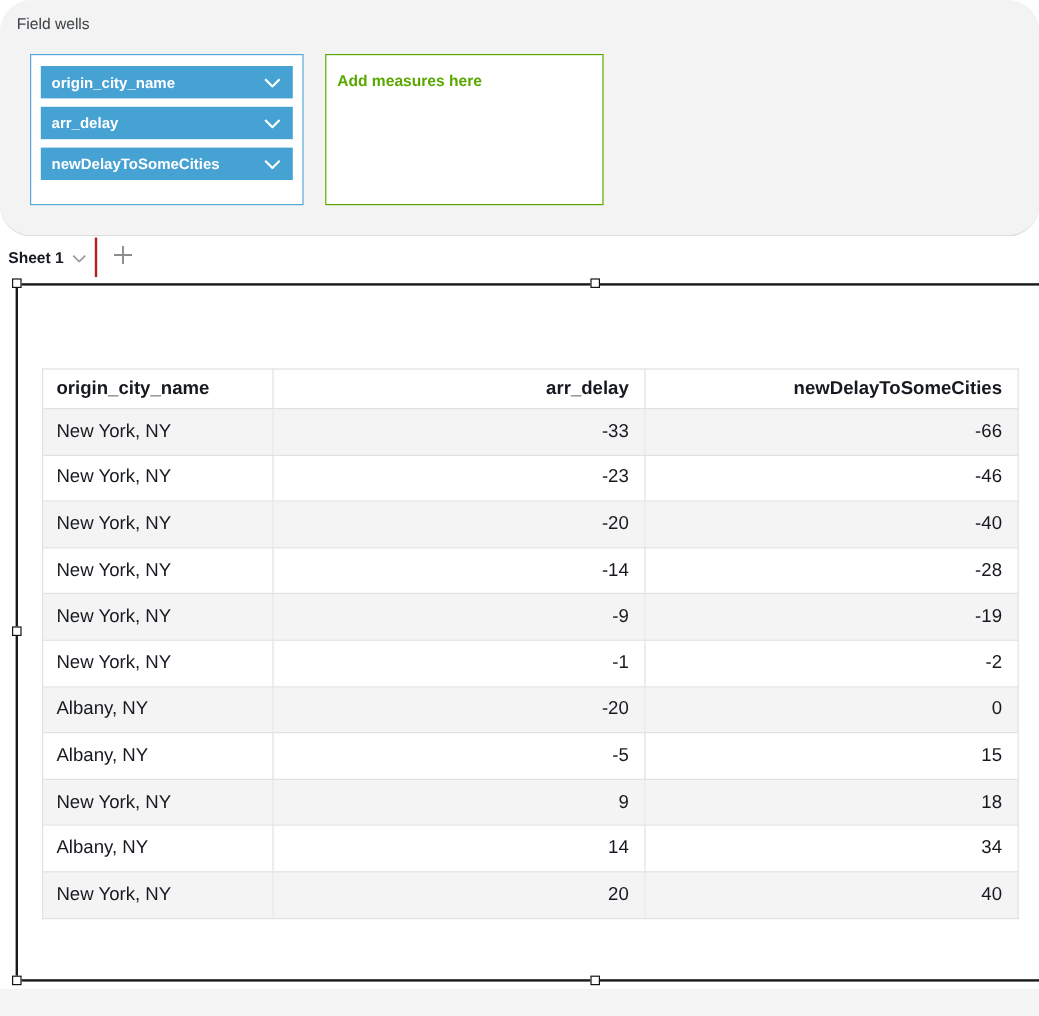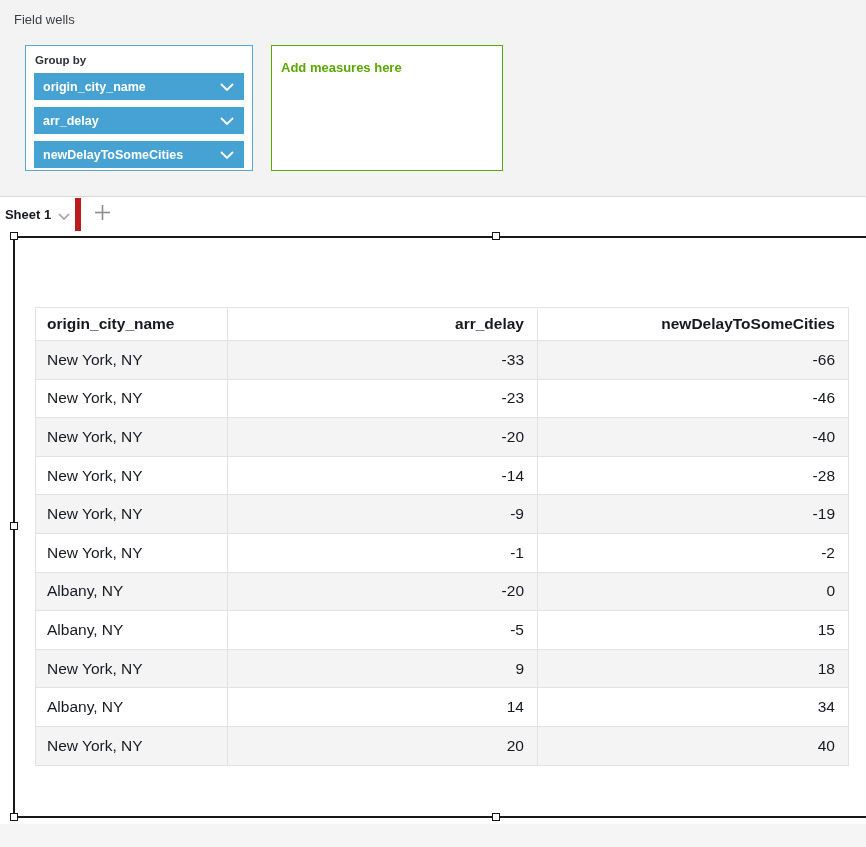--- a/index.html
+++ b/index.html
@@ -1,37 +1,37 @@
 <!DOCTYPE html>
 <html><head>
 <meta charset="utf-8">
 <style>
   * { margin:0; padding:0; box-sizing:border-box; }
   html,body { width:866px; height:847px; overflow:hidden; position:relative;
     font-family:"Liberation Sans", sans-serif; background:#fff; }
 
   
   .top-panel { position:absolute; left:0; top:0; width:866px; height:197px;
-    background:#f3f3f3; border-bottom:1px solid #d9d9d9; }
+    background:#f3f3f3; border-bottom:1px solid #d9d9d9;border-radius:26px; }
   .fw-title { position:absolute; left:14px; top:12px; font-size:13px; color:#3a3f44; }
   .well-box { position:absolute; top:45px; height:126px; background:#fff; }
   .groupby-box { left:25px; width:228px; border:1px solid #56a8d8; }
   .value-box { left:271px; width:232px; border:1px solid #5aa700; }
   .well-label { padding:8px 0 0 9px; font-size:11.5px; font-weight:bold; color:#2d3237; }
   .pill { display:flex; align-items:center; justify-content:space-between;
     height:27px; background:#47a2d4; color:#fff; font-weight:bold; font-size:12.5px;
     padding:0 10px 0 9px; margin:7px 8px 0 8px; cursor:pointer; }
   .pill:first-of-type { margin-top:9px; }
   .pill .chev { display:flex; align-items:center; }
   .add-measures { margin:14px 0 16px 9px; color:#5aa700; font-weight:bold; font-size:13px; }
 
   
   .sheet-bar { position:absolute; left:0; top:198px; width:866px; height:33px;
     background:#fff; display:flex; align-items:stretch; }
-  .sheet-tab { width:81px; border-right:6px solid #b91c1c; display:flex;
+  .sheet-tab { width:81px; border-right:2px solid #b91c1c; display:flex;
     align-items:center; justify-content:center; gap:7px; cursor:pointer; }
   .sheet-label { font-size:13px; font-weight:bold; color:#16191f; }
   .add-sheet { width:42px; display:flex; align-items:center; justify-content:center;
     cursor:pointer; }
 
   
   .canvas { position:absolute; left:0; top:231px; width:866px; height:593px; background:#fff; }
   .bottom-strip { position:absolute; left:0; top:824px; width:866px; height:23px; background:#f5f5f5; }
 
   
@@ -60,21 +60,20 @@
   .h-bl { left:10px;  top:813px; cursor:nesw-resize; }
   .h-bc { left:492px; top:813px; cursor:ns-resize; }
 </style>
 </head>
 <body>
 
 <div class="top-panel">
   <div class="fw-title">Field wells</div>
 
   <div class="well-box groupby-box">
-    <div class="well-label">Group by</div>
 
     <div class="pill">
       <span>origin_city_name</span>
       <span class="chev">
         <svg width="14" height="8" viewBox="0 0 14 8">
             <polyline points="1,1 7,7 13,1" fill="none" stroke="#ffffff" stroke-width="1.8"></polyline>
           </svg>
       </span>
     </div>
 

